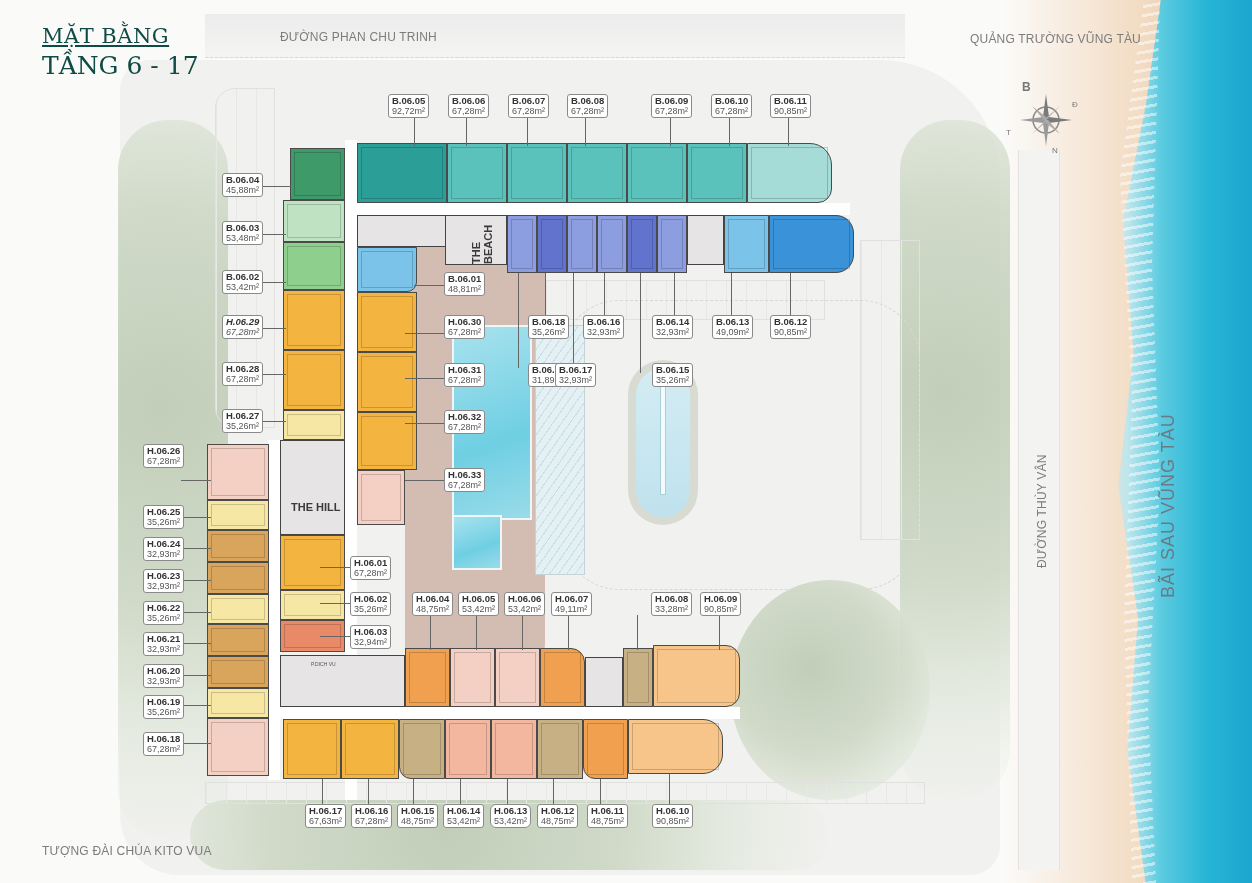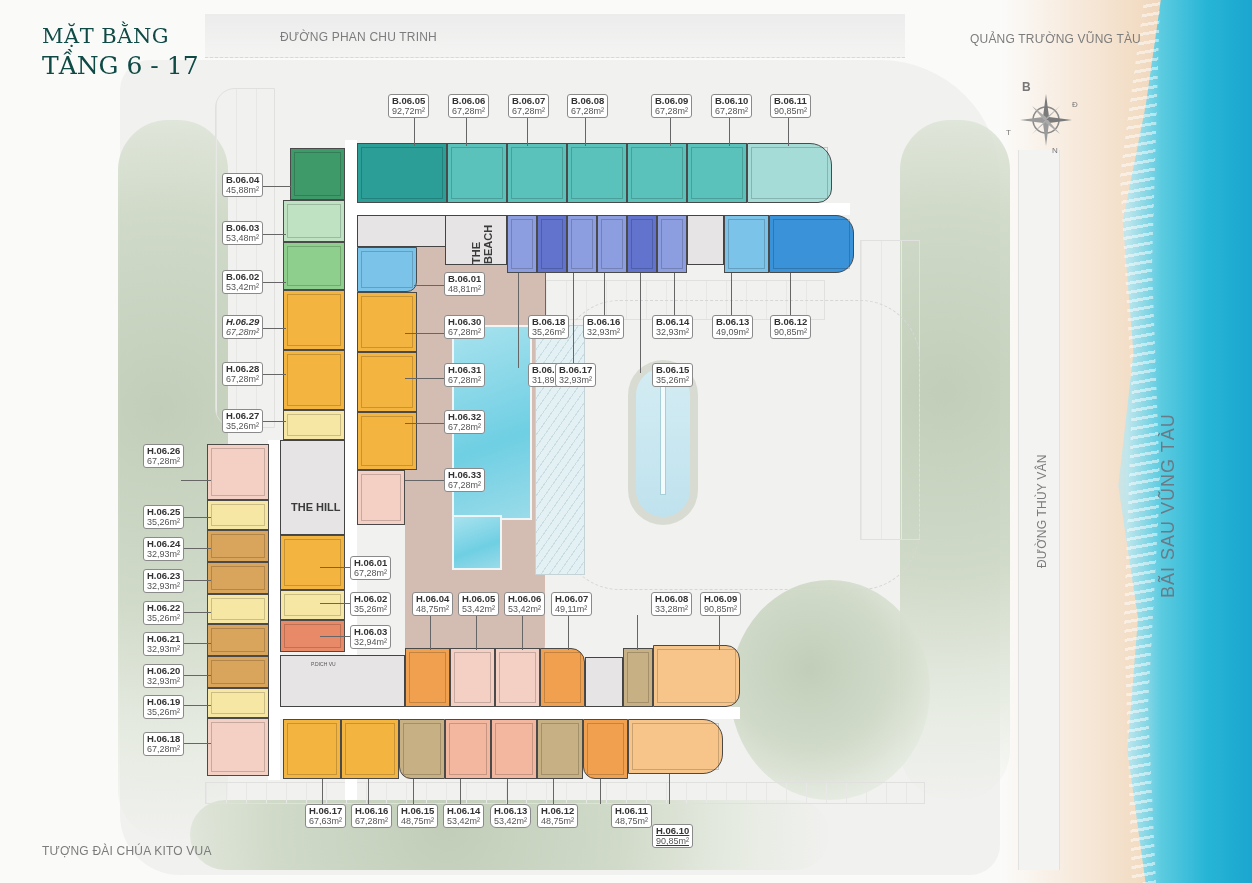--- a/index.html
+++ b/index.html
@@ -23,21 +23,21 @@
   .road-top { position: absolute; left: 205px; top: 14px; width: 700px; height: 44px;
     background: linear-gradient(180deg, #ececec, #f4f4f3); border-bottom: 1px dashed #d8d8d8; }
   .road-right { position: absolute; left: 1018px; top: 150px; width: 42px; height: 720px;
     background: #f3f3f2; border-left: 1px solid #e2e2e2; border-right: 1px solid #e2e2e2; }
 
   .parking { position: absolute; background: repeating-linear-gradient(90deg, #e7e7e5 0 1px, transparent 1px 20px); border: 1px solid #e0e0de; }
   .drive { position: absolute; border: 1px dashed #d7d7d7; border-radius: 60px; }
 
   
   .title { position: absolute; left: 42px; top: 26px; color: #0f4a45; font-family: "DejaVu Serif", serif; line-height: 1; }
-  .title .l1 { font-size: 21px; letter-spacing: .5px; display: block; }
+  .title .l1 { font-size: 21px; letter-spacing: .5px; display: block; text-decoration: underline; }
   .title .l2 { font-size: 25px; display: block; margin-top: 6px; }
 
   .street { position: absolute; color: #7c7c7c; font-size: 12px; letter-spacing: .2px; white-space: nowrap; }
   .street.v { transform: rotate(-90deg); transform-origin: left top; }
   .beach-label { position: absolute; color: #6a7a86; font-size: 18px; letter-spacing: 1px; white-space: nowrap;
     transform: rotate(-90deg); transform-origin: left top; }
 
   
   .compass { position: absolute; left: 1010px; top: 82px; width: 72px; height: 72px; }
   .unit { position: absolute; border: 1px solid #4a4a4a; }
@@ -456,20 +456,20 @@
     <span class="area">53,42m²</span>
   </div>
 <div class="tag" style="left:490px;top:804px;border-radius:6px;">
     <span class="code">H.06.13</span>
     <span class="area">53,42m²</span>
   </div>
 <div class="tag" style="left:537px;top:804px;">
     <span class="code">H.06.12</span>
     <span class="area">48,75m²</span>
   </div>
-<div class="tag" style="left:611px;top:804px;">
+<div class="tag" style="left:587px;top:804px;">
     <span class="code">H.06.11</span>
     <span class="area">48,75m²</span>
   </div>
-<div class="tag" style="left:652px;top:824px;text-decoration:underline;">
+<div class="tag" style="left:652px;top:804px;">
     <span class="code">H.06.10</span>
     <span class="area">90,85m²</span>
   </div>
 
 </body></html>

